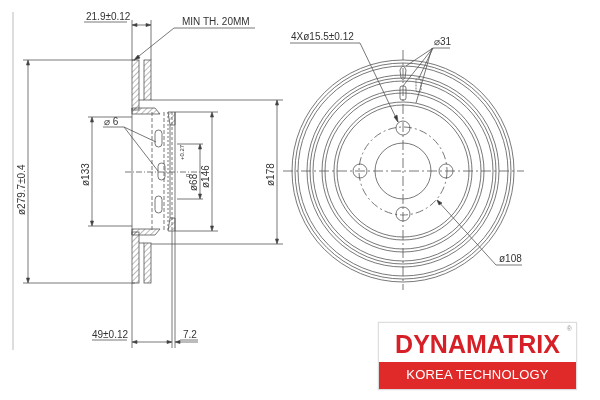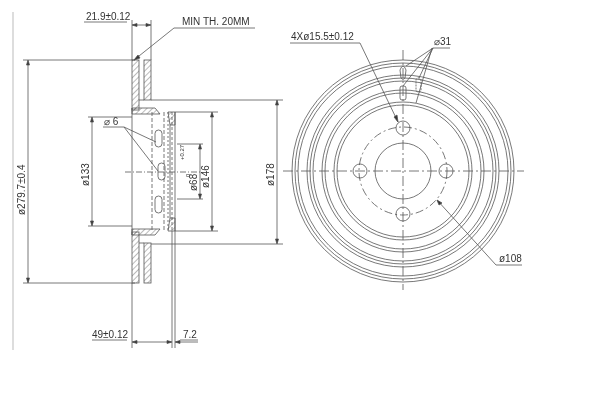--- a/index.html
+++ b/index.html
@@ -170,13 +170,20 @@
       <line x1="437" y1="200" x2="496" y2="265"></line>
       <line x1="496" y1="265" x2="522" y2="265"></line>
       <polygon points="437,200 442,203 439,205" fill="#333"></polygon>
     </g>
 
     <text class="dim-text" x="291" y="40">4Xø15.5±0.12</text>
     <text class="dim-text" x="434" y="45">⌀31</text>
     <text class="dim-text" x="499" y="262">ø108</text>
   </svg>
 
+  <div class="logo-box">
+    <div class="logo-title">DYNAMATRIX</div>
+    <div class="logo-reg">®</div>
+    <div class="logo-band">
+      <div class="logo-sub">KOREA TECHNOLOGY</div>
+    </div>
+  </div>
 </div>
 
 </body></html>

